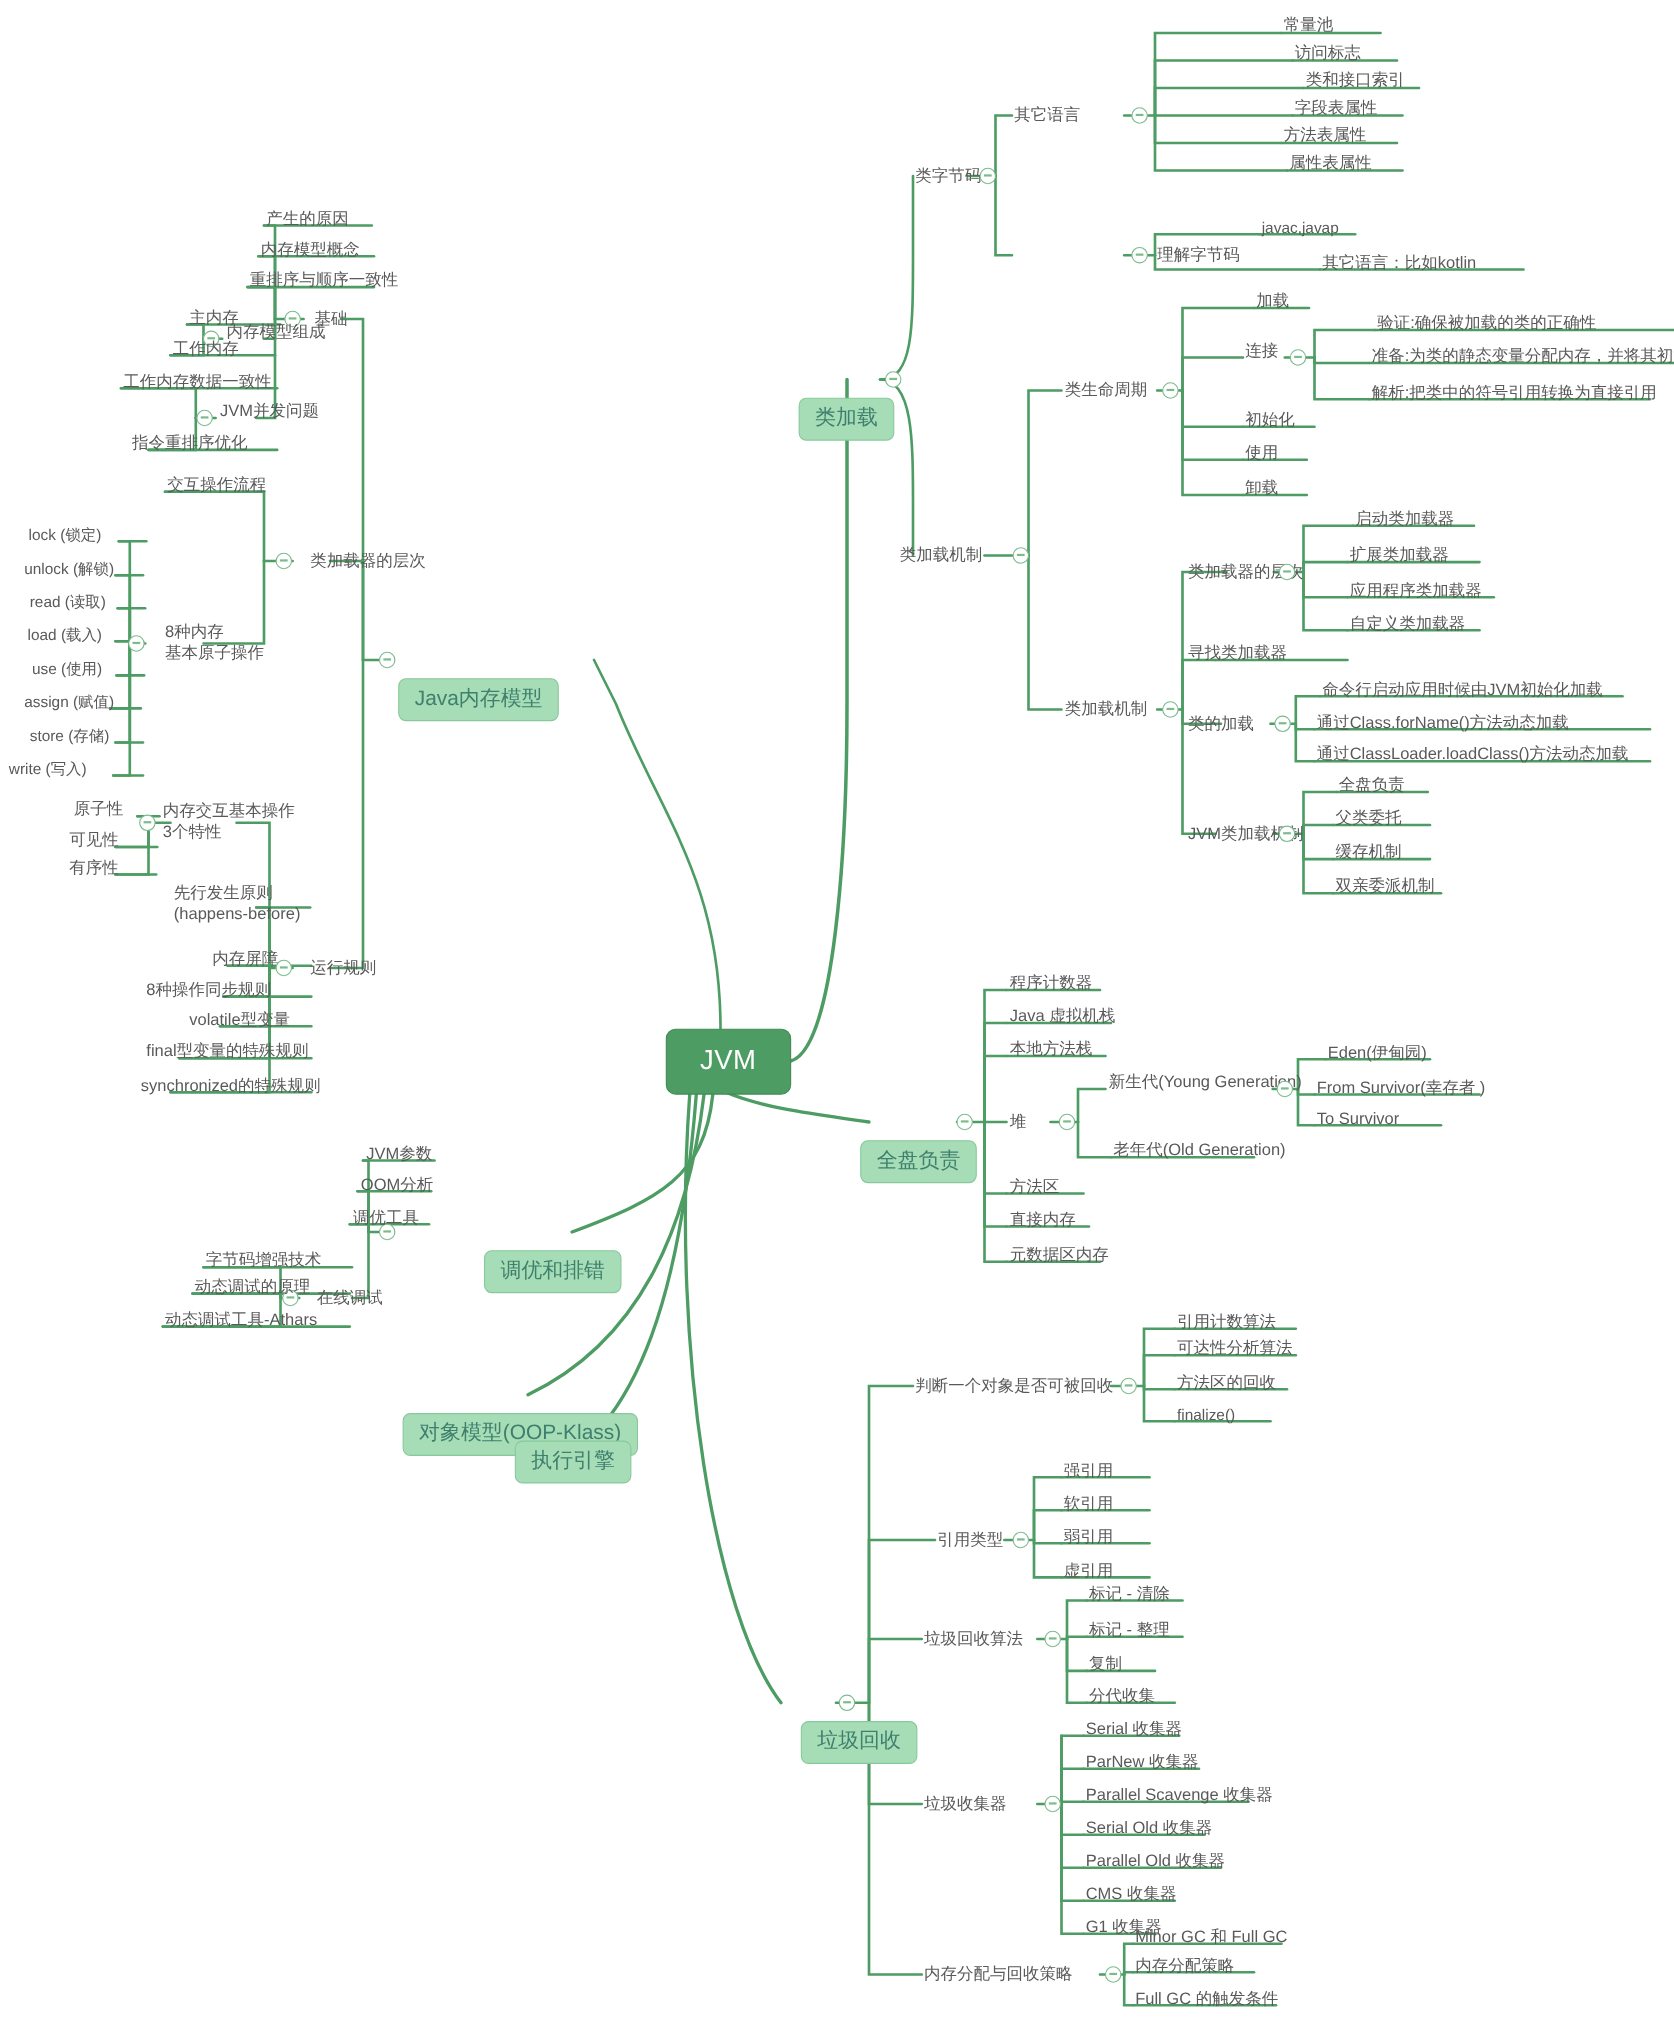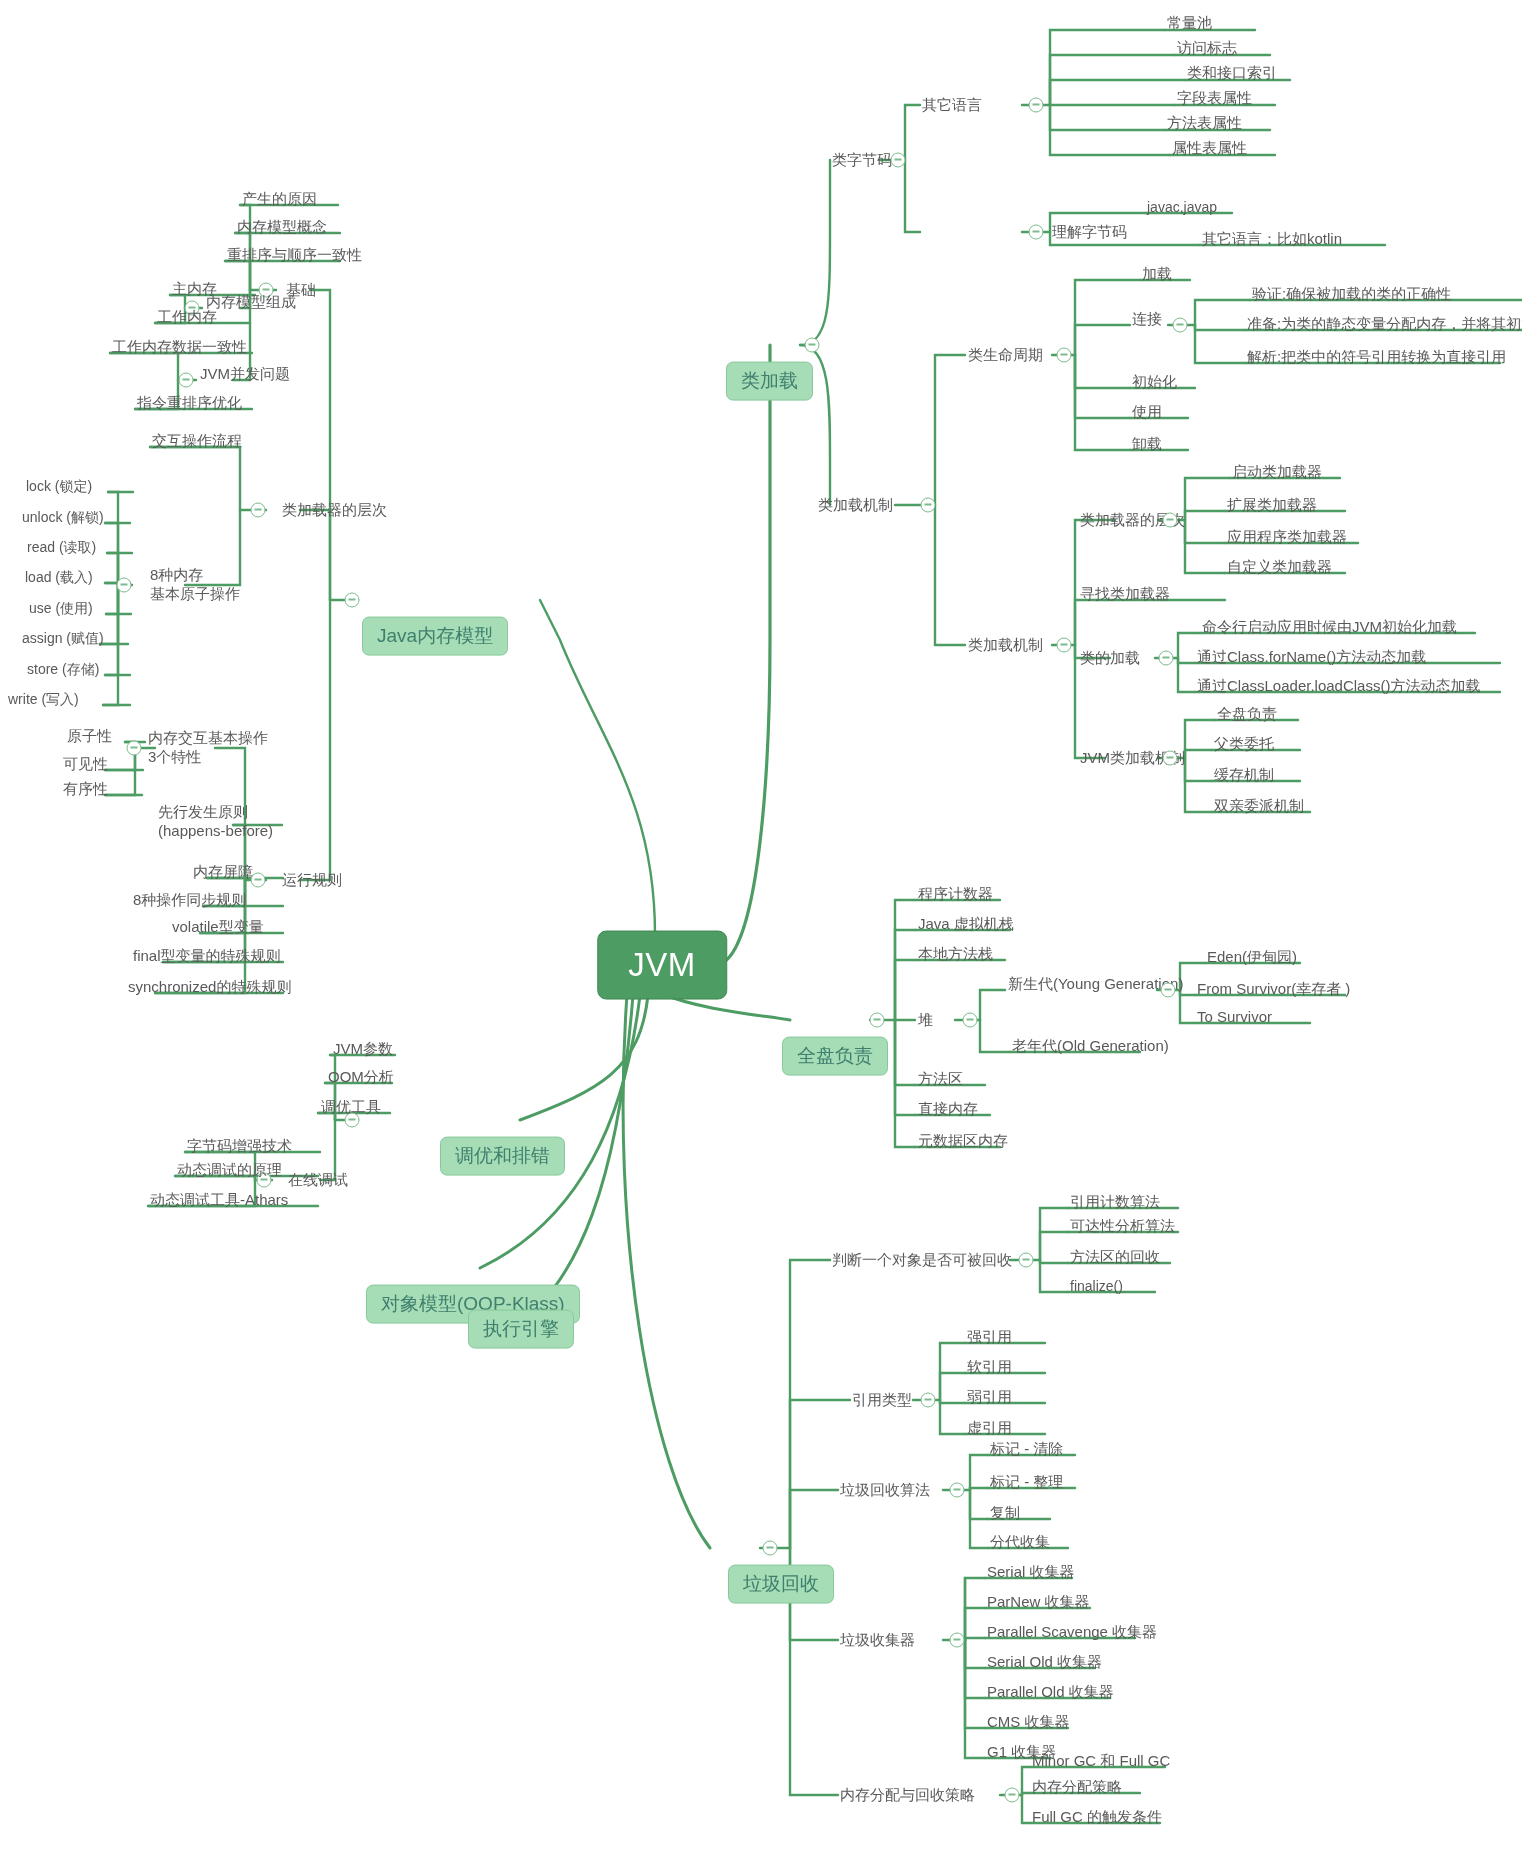--- a/index.html
+++ b/index.html
@@ -12,21 +12,21 @@
   
   .leaf{font-size:15px;color:#595959;transform:translateY(-50%);}
   .leaf.small{font-size:14px;}
   .leaf.two{line-height:1.25;white-space:pre;}
   
   .pill{background:#a6ddb6;border:1px solid #87c99a;border-radius:7px;
         color:#3f7f6e;font-size:19px;padding:7px 14px 8px 14px;
         transform:translateY(-50%);box-sizing:border-box;margin-top:36px;}
   
   .root{background:#4d9c63;border:1px solid #418854;border-radius:9px;
-        color:#ffffff;font-size:33px;padding:14px 30px 15px 30px;
+        color:#ffffff;font-size:25px;padding:14px 30px 15px 30px;
         transform:translate(-50%,-50%);letter-spacing:.5px;}
   
   .toggle{position:absolute;width:13px;height:13px;border:1.2px solid #7cbb8d;
           border-radius:50%;background:#fff;transform:translate(-50%,-50%);}
   .toggle:after{content:"";position:absolute;left:2.5px;top:5.4px;width:7px;height:1.2px;background:#7cbb8d;}
 </style>
 </head>
 <body>
 
 <div id="canvas">
@@ -402,21 +402,21 @@
 <div class="node leaf" style="left:242px;top:199px">产生的原因</div>
 <div class="node leaf" style="left:237px;top:227px">内存模型概念</div>
 <div class="node leaf" style="left:227px;top:255px">重排序与顺序一致性</div>
 <div class="node leaf" style="left:206px;top:302px">内存模型组成</div>
 <div class="toggle" style="left:192px;top:308px"></div>
 <div class="node leaf" style="left:172px;top:289px">主内存</div>
 <div class="node leaf" style="left:157px;top:317px">工作内存</div>
 <div class="node leaf" style="left:200px;top:374px">JVM并发问题</div>
 <div class="toggle" style="left:186px;top:380px"></div>
 <div class="node leaf" style="left:112px;top:347px">工作内存数据一致性</div>
-<div class="node leaf" style="left:137px;top:403px">指令重排序优化</div>
+<div class="node leaf" style="left:120px;top:403px">指令重排序优化</div>
 
 <div class="node leaf" style="left:282px;top:510px">类加载器的层次</div>
 <div class="toggle" style="left:258px;top:510px"></div>
 <div class="node leaf" style="left:152px;top:441px">交互操作流程</div>
 <div class="node leaf two" style="left:150px;top:585px">8种内存
 基本原子操作</div>
 <div class="toggle" style="left:124px;top:585px"></div>
 <div class="node leaf small" style="left:26px;top:486px">lock (锁定)</div>
 <div class="node leaf small" style="left:22px;top:517px">unlock (解锁)</div>
 <div class="node leaf small" style="left:27px;top:547px">read (读取)</div>

